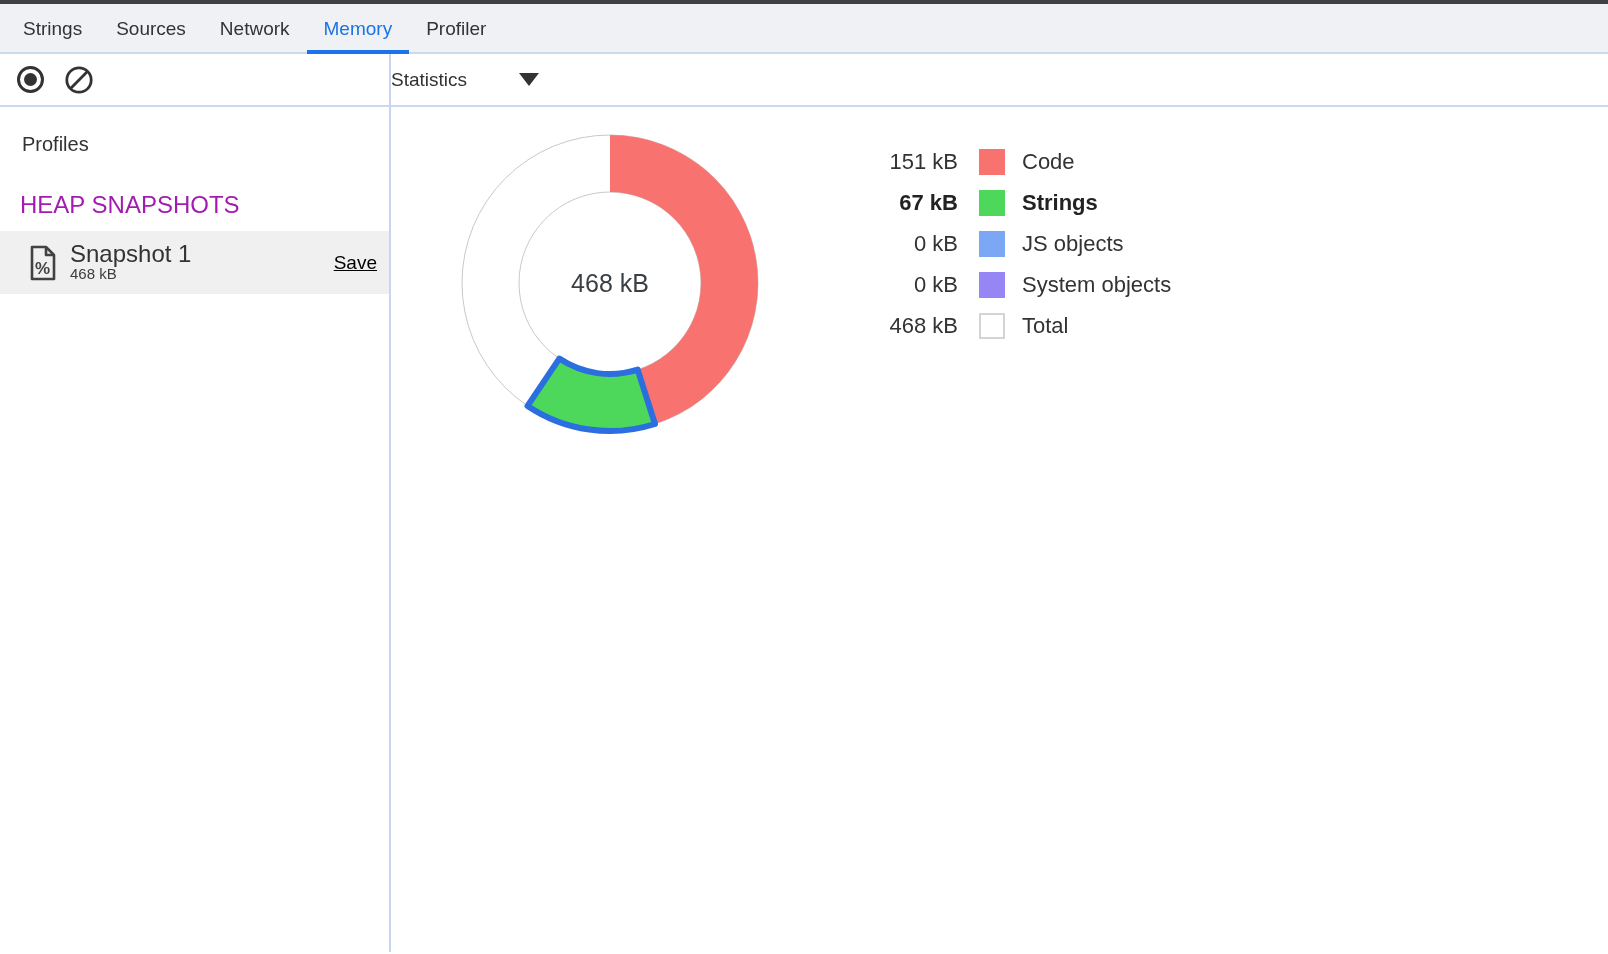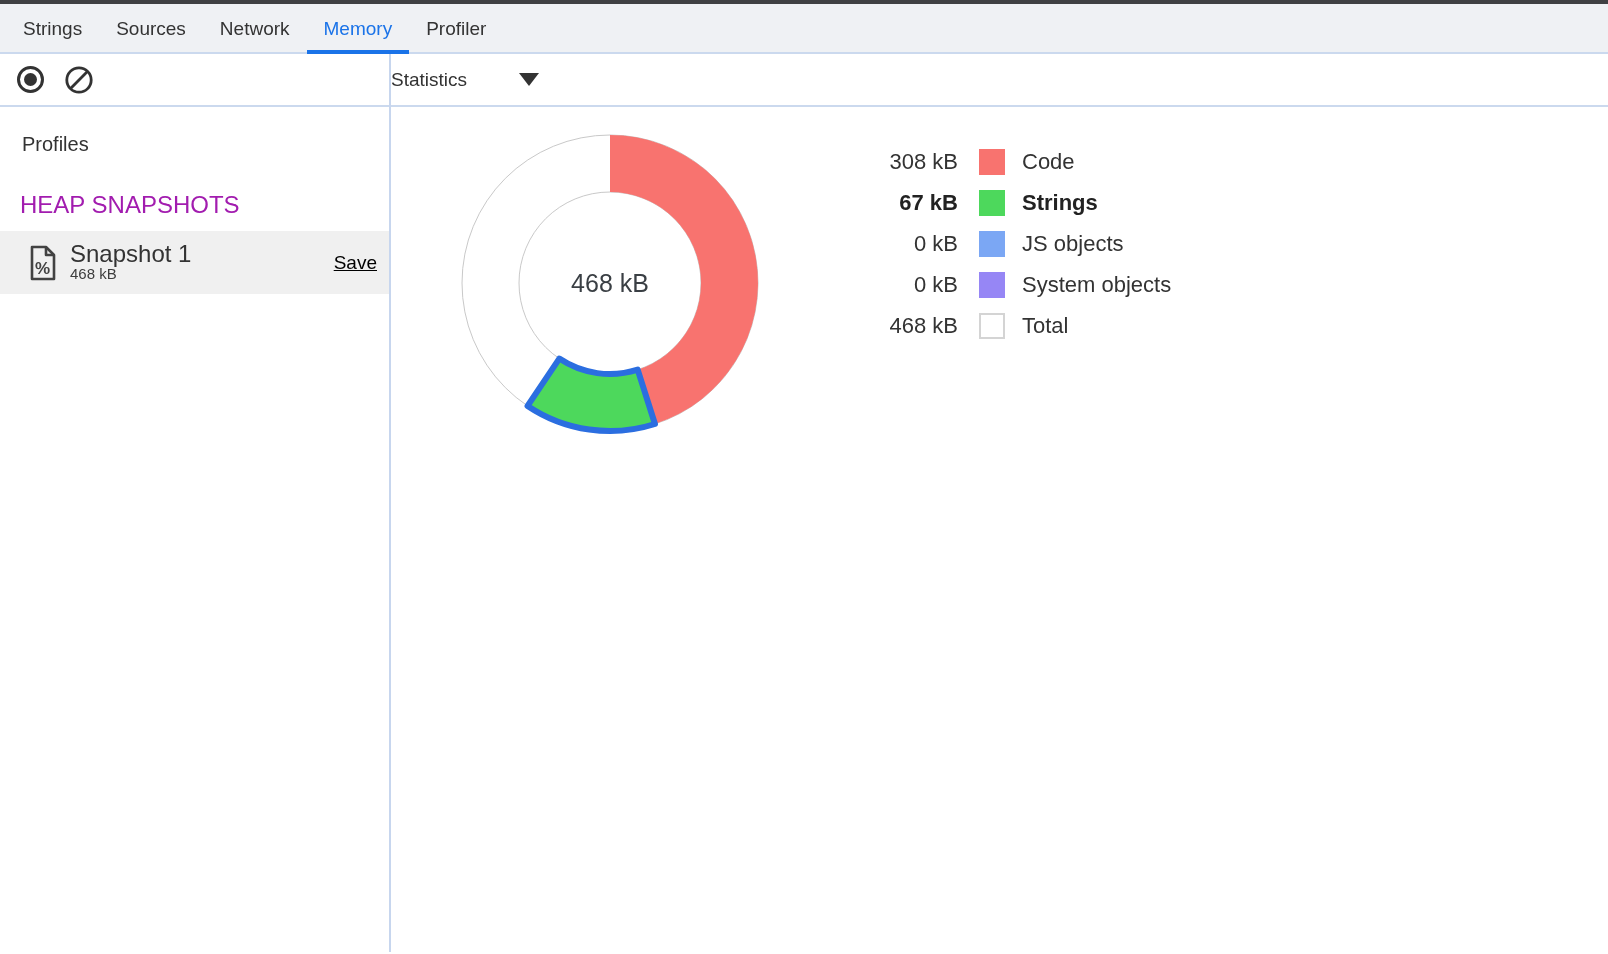--- a/index.html
+++ b/index.html
@@ -118,21 +118,21 @@
       <svg class="donut-svg" viewBox="-165 -165 330 330">
         <circle r="148" fill="none" stroke="#c9c9c9" stroke-width="1"></circle>
         <circle r="91" fill="none" stroke="#c9c9c9" stroke-width="1"></circle>
         <path d="M 0 -148 A 148 148 0 0 1 44.98 140.99 L 27.66 86.69 A 91 91 0 0 0 0 -91 Z" style="fill: rgb(248, 115, 111);"></path>
         <path d="M 44.98 140.99 A 148 148 0 0 1 -82.44 122.91 L -50.69 75.58 A 91 91 0 0 0 27.66 86.69 Z" stroke-width="6" stroke-linejoin="round" style="fill: rgb(77, 216, 92); stroke: rgb(43, 110, 224);"></path>
         <text class="donut-center-text" x="0" y="9" text-anchor="middle">468 kB</text>
       </svg>
 
       <div class="legend">
         <div class="legend-row">
-          <div class="legend-size">308 kB</div>
+          <div class="legend-size">151 kB</div>
           <div class="legend-swatch" style="background-color: rgb(248, 115, 111);"></div>
           <div class="legend-label">Code</div>
         </div>
         <div class="legend-row selected">
           <div class="legend-size">67 kB</div>
           <div class="legend-swatch" style="background-color: rgb(77, 216, 92);"></div>
           <div class="legend-label">Strings</div>
         </div>
         <div class="legend-row">
           <div class="legend-size">0 kB</div>

